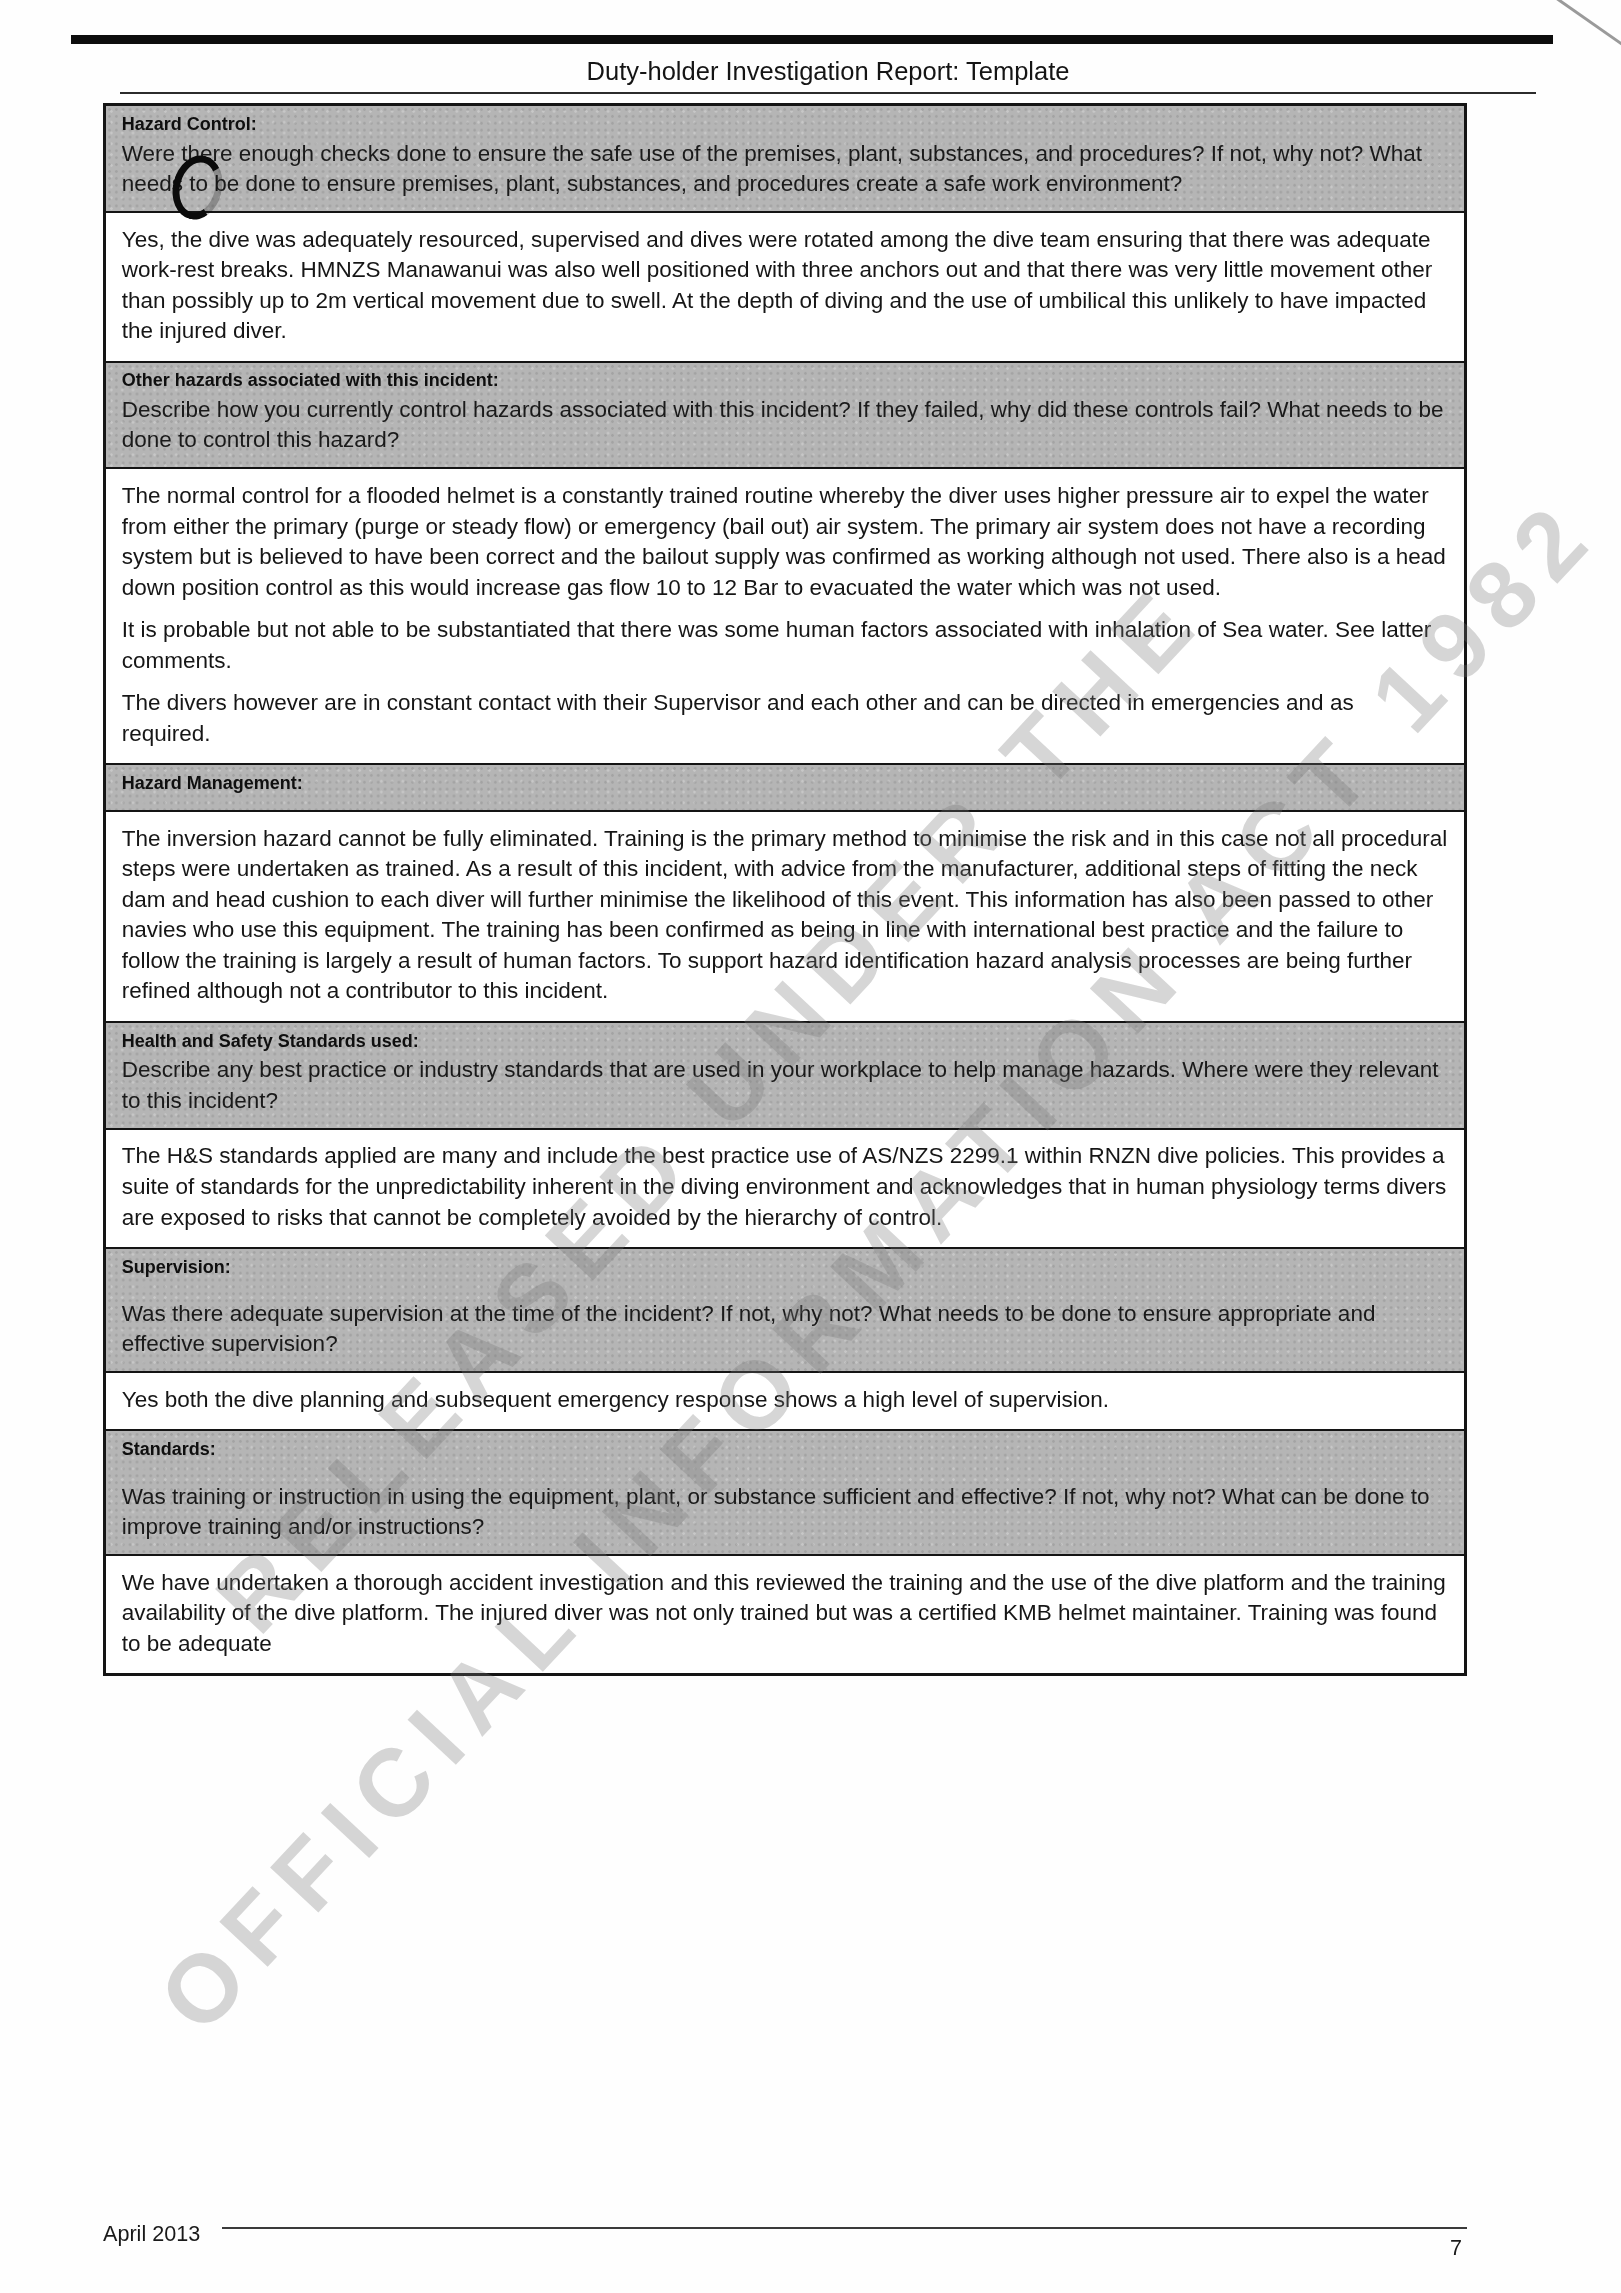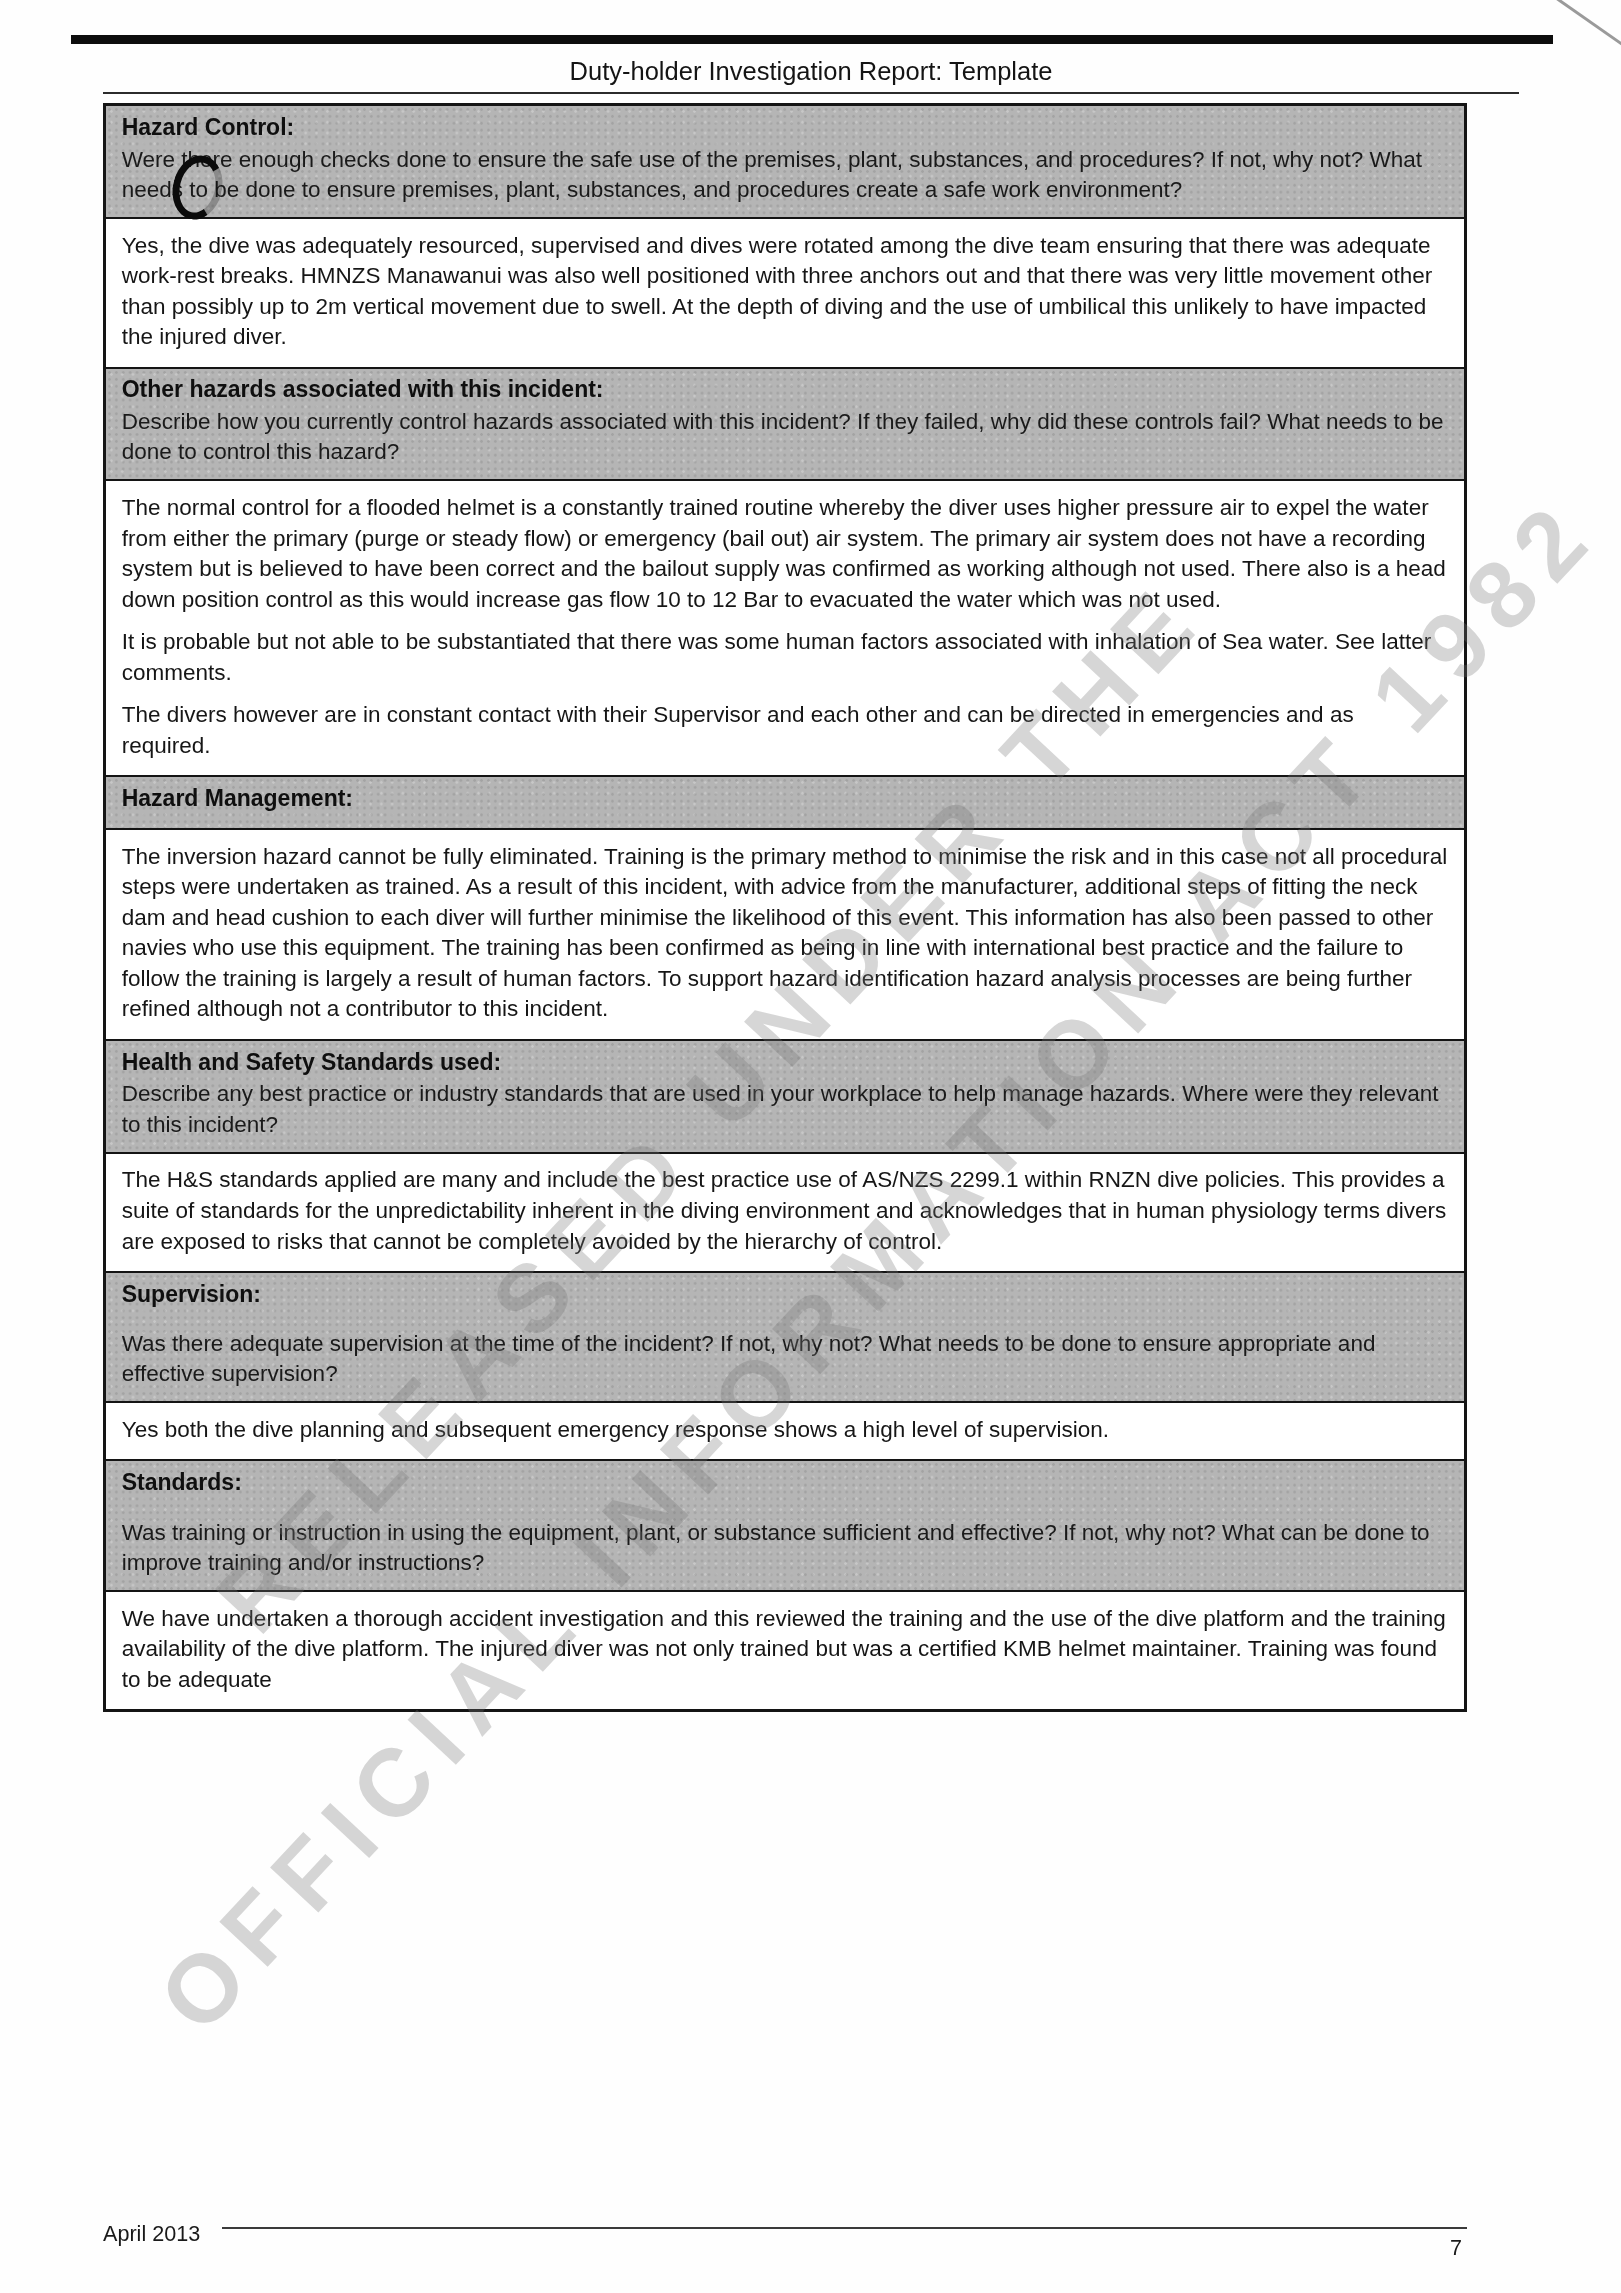--- a/index.html
+++ b/index.html
@@ -7,39 +7,39 @@
   body { font-family:"Liberation Sans", sans-serif; }
   .page {
     position:relative; width:1621px; height:2294px; margin:0 auto;
     background:#fefefe; overflow:hidden; color:#1c1c1c;
   }
   .top-bar {
     position:absolute; left:71px; top:35px; width:1482px; height:8.8px;
     background:#0d0d0d;
   }
   .title-wrap {
-    position:absolute; left:103px; top:57px; width:1416px;
+    position:absolute; left:120px; top:57px; width:1416px;
     border-bottom:2px solid #2b2b2b; padding-bottom:5.9px; text-align:center;
   }
   .doc-title { font-size:25.5px; font-weight:400; color:#141414; }
   .report-table {
     position:absolute; left:103px; top:103px; width:1364px;
     border:3.9px solid #141414; background:#fff;
   }
   .sec-header {
     background:#b5b5b5;
     background-image:
       radial-gradient(rgba(90,90,90,0.20) 1px, transparent 1.6px),
       radial-gradient(rgba(255,255,255,0.25) 1px, transparent 1.6px);
     background-size:6.9px 6.9px, 10.8px 10.8px;
     border-top:2.9px solid #141414; border-bottom:2.9px solid #141414;
     padding:7.8px 15.7px 11.8px 15.7px;
   }
   .report-table > .sec-header:first-child { border-top:none; }
-  .sec-heading { font-size:23px; font-weight:700; color:#0f0f0f; margin-bottom:3.9px; }
+  .sec-heading { font-size:18px; font-weight:700; color:#0f0f0f; margin-bottom:3.9px; }
   .sec-heading.gap { margin-bottom:21.6px; }
   .sec-prompt { font-size:22.5px; line-height:1.34; color:#1a1a1a; }
   .sec-answer { background:#fff; padding:11.8px 15.7px 13.7px 15.7px; }
   .sec-answer p { font-size:22.5px; line-height:1.36; margin:0 0 11.8px 0; color:#161616; }
   .sec-answer p:last-child { margin-bottom:0; }
 
   .watermark {
     position:absolute; left:794px; top:1186px;
     transform:translate(-50%,-50%) rotate(-47deg);
     text-align:center; white-space:nowrap; line-height:2.4;

